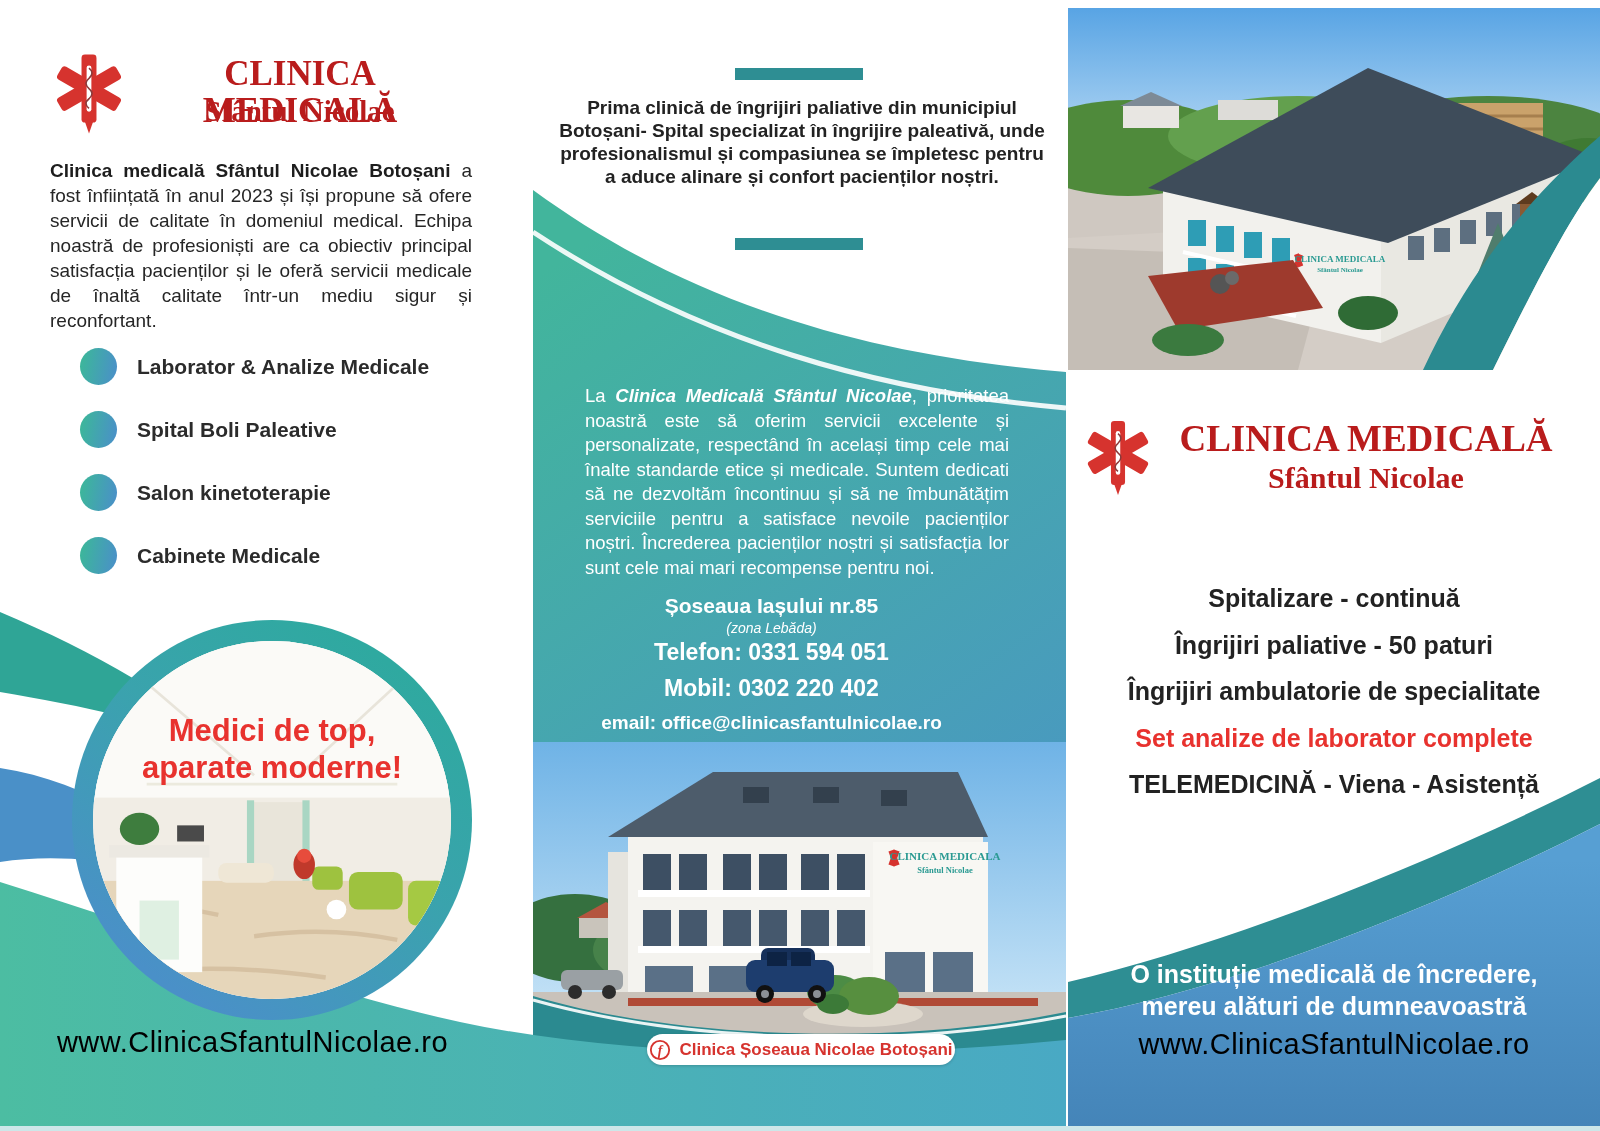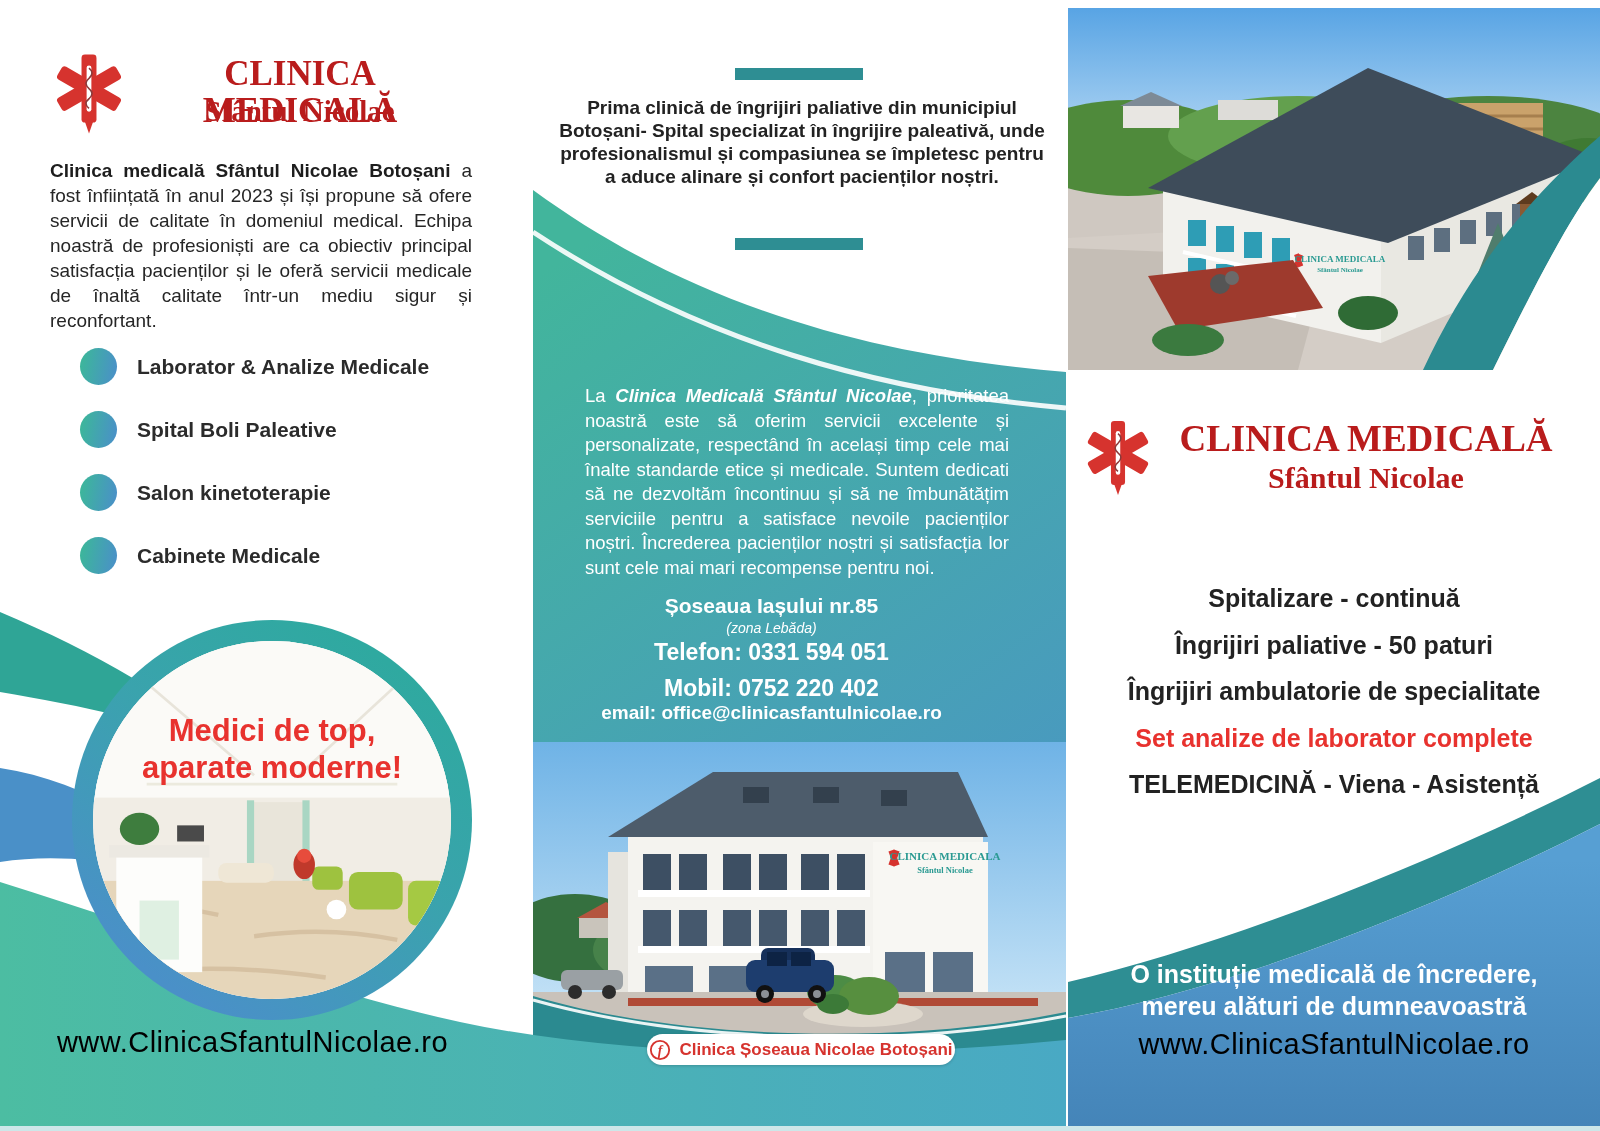--- a/index.html
+++ b/index.html
@@ -27,21 +27,21 @@
   
   .tbar{width:128px;height:12px;background:#2e8e93;}
   .headline{width:490px;text-align:center;font-size:19px;line-height:23px;font-weight:700;color:#222;}
   .about{width:424px;color:#fff;font-size:18.5px;line-height:24.5px;text-align:justify;}
   .about .bi{font-weight:700;font-style:italic;}
   .contact{width:533px;text-align:center;color:#fff;}
   .contact .addr{font-size:21px;font-weight:700;}
   .contact .zone{font-size:14px;font-style:italic;margin-top:2px;}
   .contact .tel{font-size:23px;font-weight:700;margin-top:3px;}
   .contact .mob{font-size:23px;font-weight:700;margin-top:9px;}
-  .contact .mail{font-size:19px;font-weight:700;}
+  .contact .mail{font-size:19px;font-weight:700;margin-top:10px;}
   .fb-pill{width:308px;height:31px;background:#fff;border-radius:16px;display:flex;align-items:center;justify-content:center;
         box-shadow:0 1px 3px rgba(0,0,0,.18);cursor:pointer;}
   .fb-pill .fb-txt{color:#d6332e;font-weight:700;font-size:17px;margin-left:8px;}
 
   
   .r-svc{width:512px;text-align:center;font-size:25px;line-height:46.5px;font-weight:700;color:#222;}
   .r-svc .red{color:#e8322e;}
   .tagline{width:512px;text-align:center;color:#fff;font-size:25px;line-height:32px;font-weight:700;}
   .site-right{width:512px;text-align:center;color:#f2fbff;font-size:29px;letter-spacing:.5px;}
   .bottom-edge{left:0;top:1126px;width:1600px;height:5px;background:#cde7e9;}
@@ -313,21 +313,21 @@
     <div class="abs tbar" style="left:230px;top:238px;"></div>
 
     <p class="abs about" style="left:68px;top:372px;margin:12px;">
       <span>La </span><span class="bi">Clinica Medicală Sfântul Nicolae</span><span>, prioritatea noastră este să oferim servicii excelente și personalizate, respectând în același timp cele mai înalte standarde etice și medicale. Suntem dedicati să ne dezvoltăm încontinuu și să ne îmbunătățim serviciile pentru a satisface nevoile pacienților noștri. Încrederea pacienților noștri și satisfacția lor sunt cele mai mari recompense pentru noi.</span>
     </p>
 
     <div class="abs contact" style="left:0;top:594px;">
       <div class="addr">Șoseaua Iașului nr.85</div>
       <div class="zone">(zona Lebăda)</div>
       <div class="tel">Telefon: 0331 594 051</div>
-      <div class="mob">Mobil: 0752 220 402</div>
+      <div class="mob">Mobil: 0302 220 402</div>
       <a class="mail plain" href="#" style="display:block;">email: office@clinicasfantulnicolae.ro</a>
     </div>
 
     <div class="abs z4 fb-pill" style="left:142px;top:1034px;">
       <svg width="22" height="22" viewBox="0 0 24 24">
         <circle cx="12" cy="12" r="10" fill="none" stroke="#d6332e" stroke-width="2"></circle>
         <text x="12" y="17.5" text-anchor="middle" font-family="Liberation Serif,serif" font-style="italic" font-weight="bold" font-size="15" fill="#d6332e">f</text>
       </svg>
       <span class="fb-txt">Clinica Șoseaua Nicolae Botoșani</span>
     </div>

